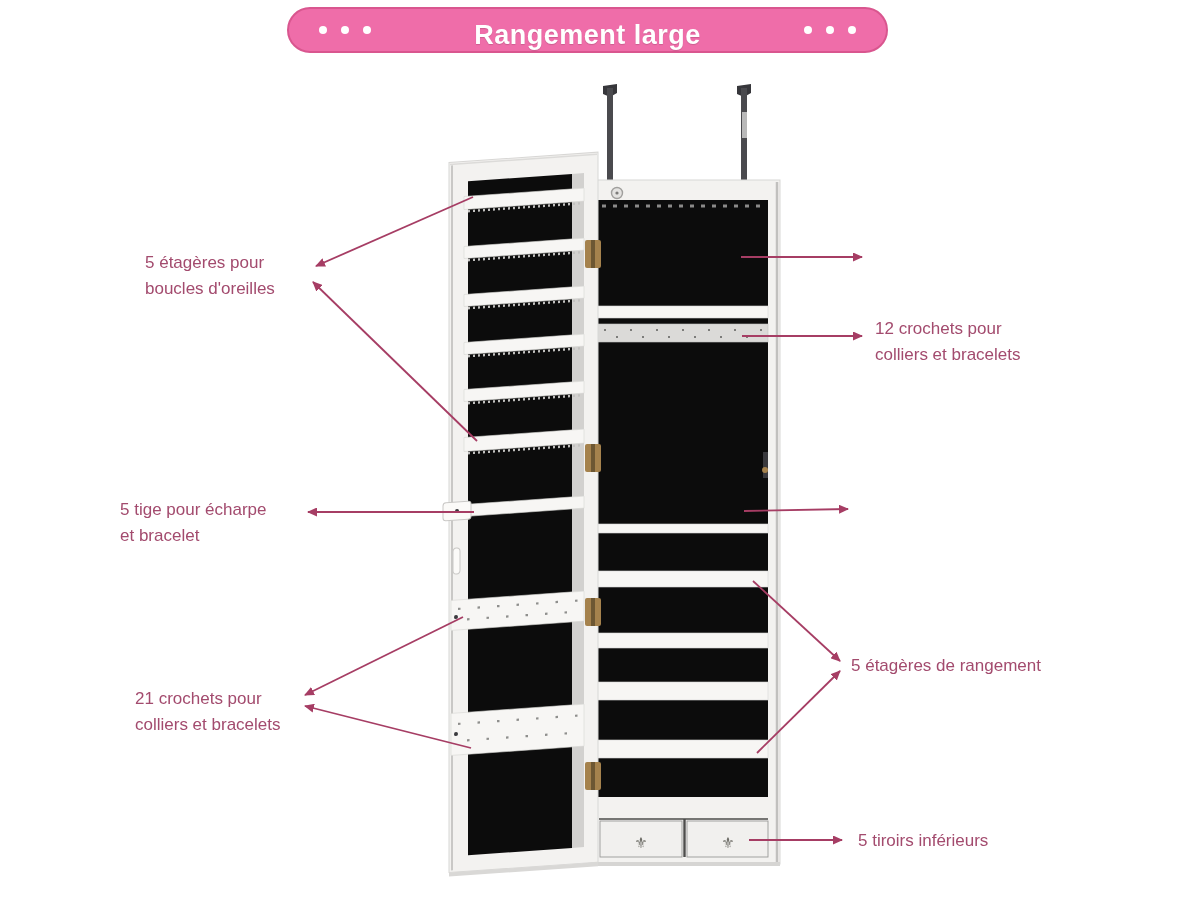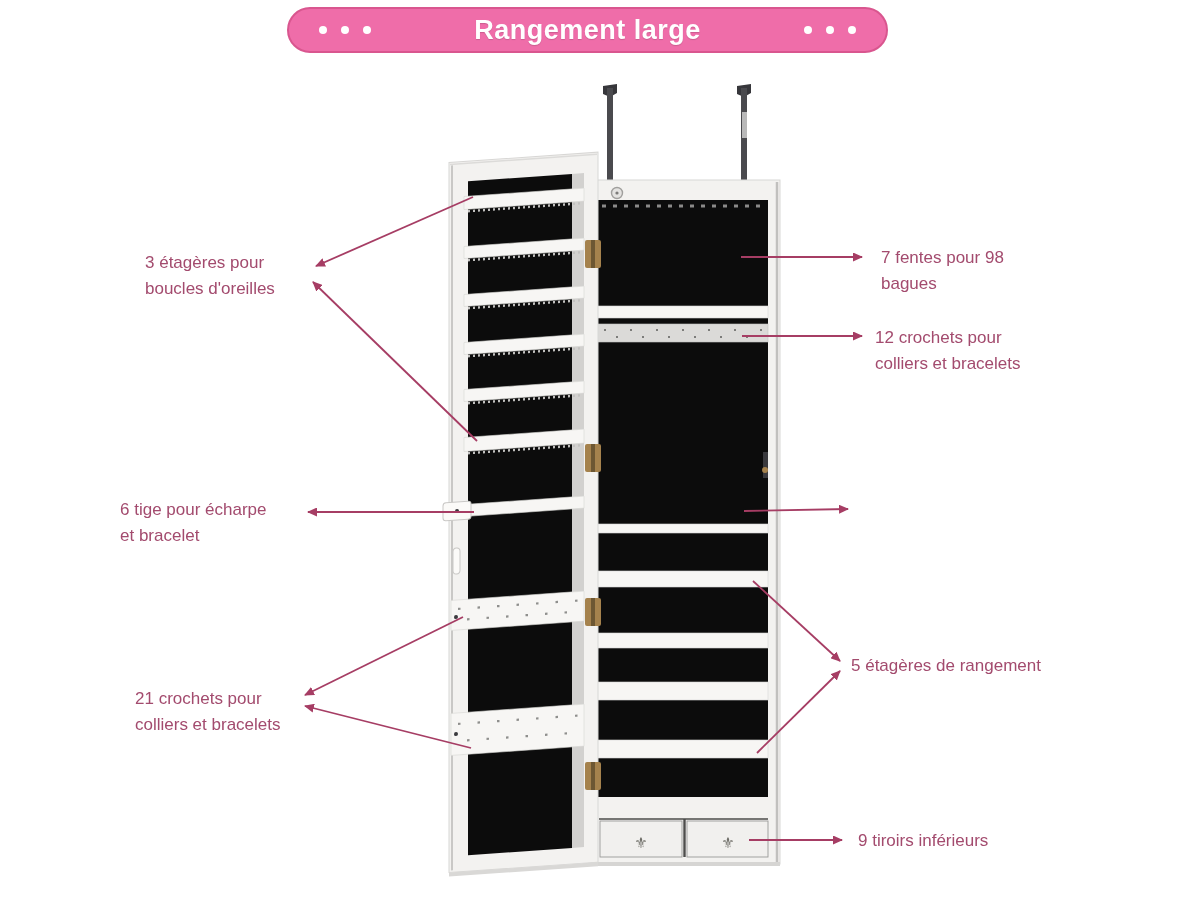--- a/index.html
+++ b/index.html
@@ -3,34 +3,34 @@
 <meta charset="utf-8">
 <style>
   html,body{margin:0;padding:0;background:#fff;}
   .stage{position:relative;width:1200px;height:900px;background:#fff;overflow:hidden;
          font-family:"Liberation Sans", sans-serif;}
   
   .banner{position:absolute;left:287px;top:7px;width:601px;height:46px;
           background:var(--banner-fill,#ef6da9);
           border:2px solid var(--banner-edge,#d9568f);
           border-radius:24px;box-sizing:border-box;
-          display:flex;align-items:center;justify-content:center;}
+          display:flex;align-items:flex-end;justify-content:center;}
   .banner-title{color:#fff;font-size:27px;font-weight:bold;letter-spacing:.5px;
                 text-shadow:0 1px 1px rgba(0,0,0,.15);}
   .dots{position:absolute;top:50%;transform:translateY(-50%);display:flex;gap:14px;}
   .dots.l{left:30px}.dots.r{right:30px}
   .dot{width:8px;height:8px;border-radius:50%;background:#fff;}
   
   .callout{position:absolute;color:var(--label-text,#a34b6e);font-size:17px;
            line-height:26px;white-space:pre-line;}
   .c1{left:145px;top:250px}
   .c2{left:120px;top:497px}
   .c3{left:135px;top:686px}
   .c4{left:881px;top:245px}
-  .c5{left:875px;top:325px}
+  .c5{left:875px;top:316px}
   .c6{left:856px;top:495px;line-height:25px}
   .c7{left:851px;top:653px}
   .c8{left:858px;top:828px}
   
   svg{position:absolute;left:0;top:0;}
   .frame{fill:#f3f2f0}
   .blackp{fill:#0c0c0c}
   .shelf{fill:#f7f6f4;stroke:#d8d7d5;stroke-width:.6}
   .silver{fill:#dbdad8}
   .hinge{fill:#a5824d}
@@ -207,26 +207,24 @@
       <span class="dot"></span>
     </div>
     <span class="banner-title">Rangement large</span>
     <div class="dots r">
       <span class="dot"></span>
       <span class="dot"></span>
       <span class="dot"></span>
     </div>
   </div>
 
-  <div class="callout c1">3 étagères pour
+  <div class="callout c1">5 étagères pour
 boucles d'oreilles</div>
-  <div class="callout c2">6 tige pour écharpe
+  <div class="callout c2">5 tige pour écharpe
 et bracelet</div>
   <div class="callout c3">21 crochets pour
 colliers et bracelets</div>
-  <div class="callout c4">7 fentes pour 98
-bagues</div>
   <div class="callout c5">12 crochets pour
 colliers et bracelets</div>
   <div class="callout c7">5 étagères de rangement</div>
-  <div class="callout c8">9 tiroirs inférieurs</div>
+  <div class="callout c8">5 tiroirs inférieurs</div>
 
 </div>
 
 </body></html>

